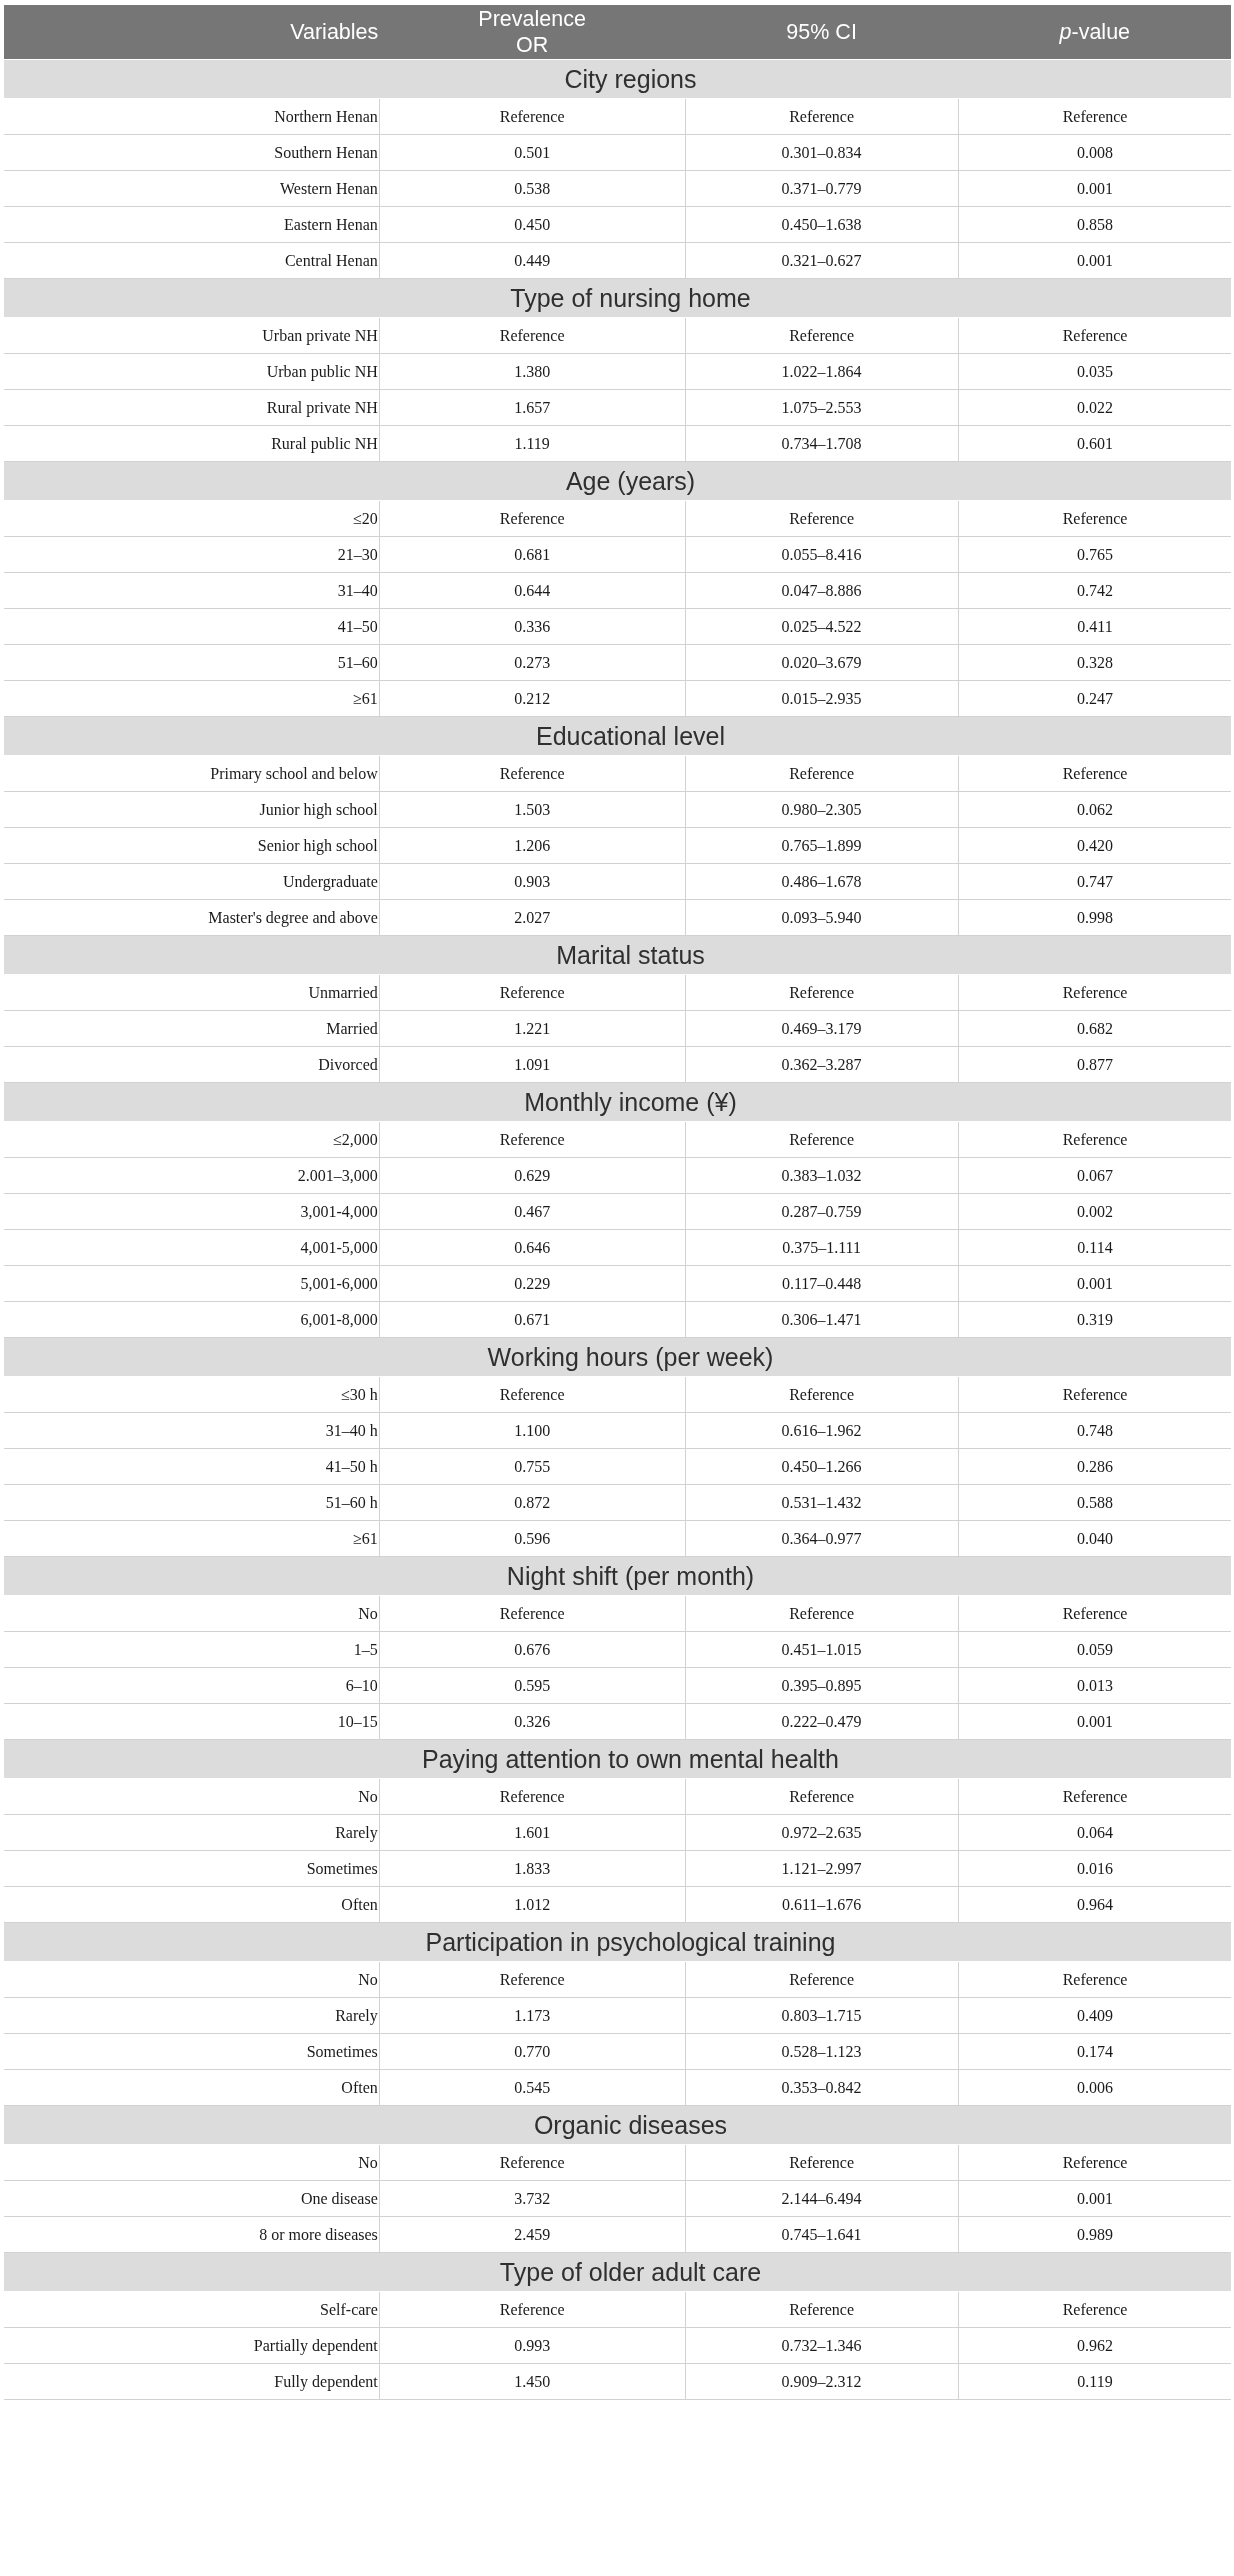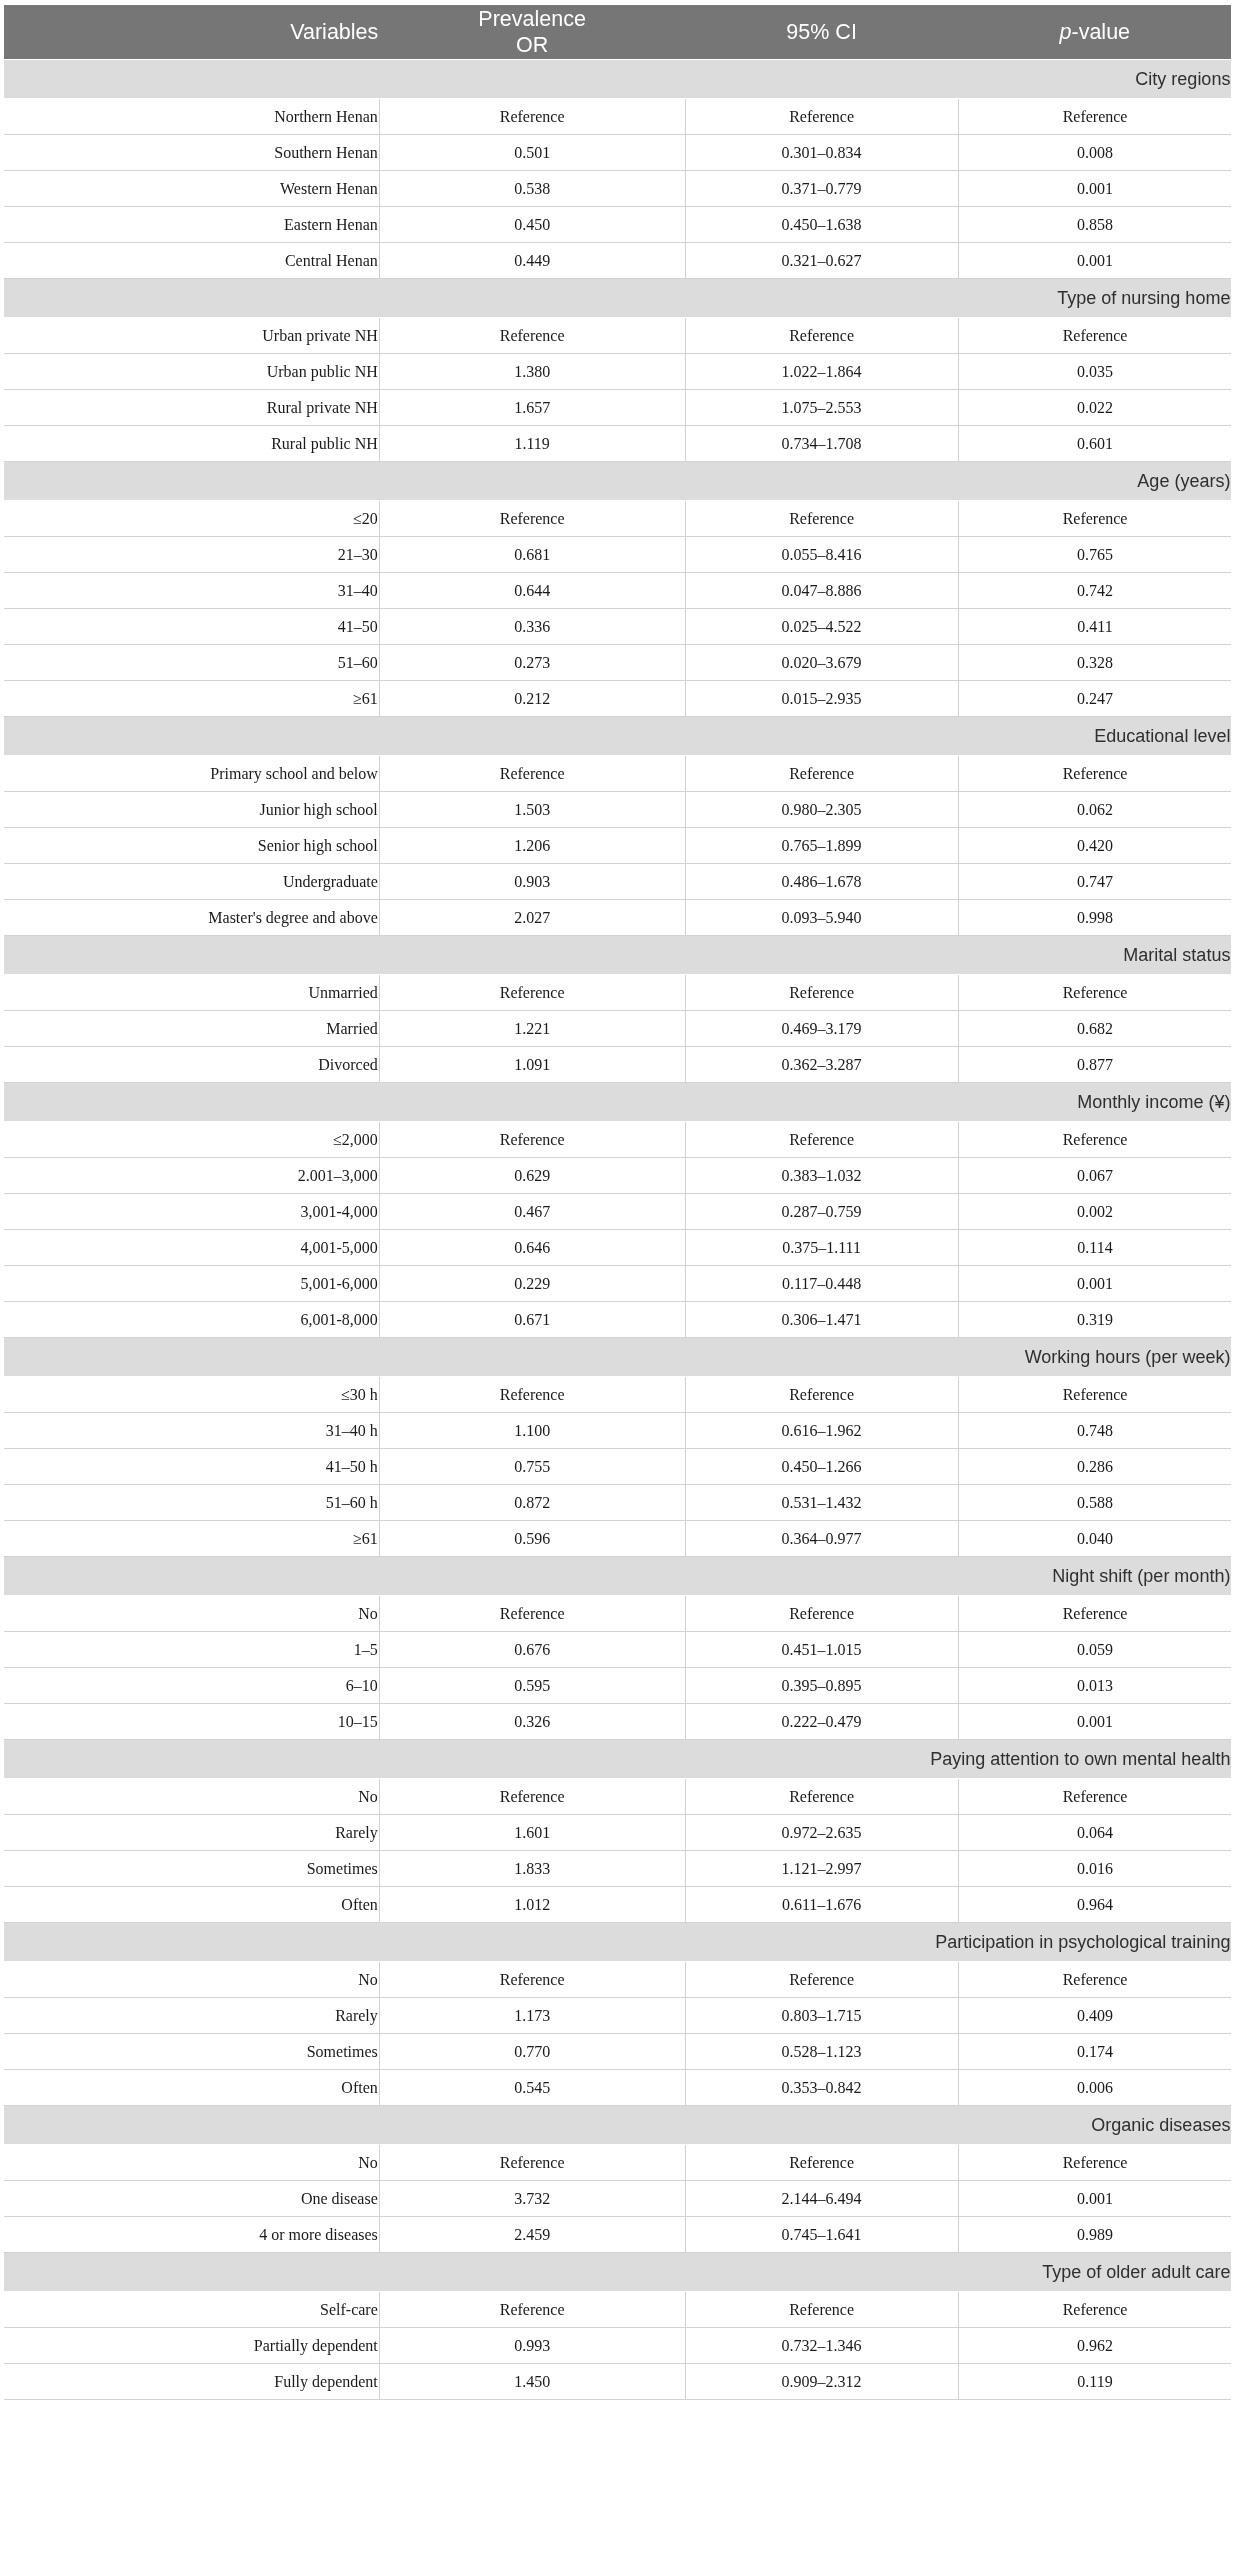--- a/index.html
+++ b/index.html
@@ -23,23 +23,23 @@
     line-height:1.22;
     height:55px;
     vertical-align:middle;
   }
   th.th-var{text-align:right;padding-left:26px;}
   th.th-center{text-align:center;}
   .italic{font-style:italic;}
   .section-row td{
     background:var(--section-bg);
     color:var(--section-text);
-    font-size:18px;
+    font-size:25px;
     height:39px;
-    text-align:right;
+    text-align:center;
     padding-left:27px;
     border-top:1.8px solid #ffffff;
     border-bottom:1.8px solid #ffffff;
     font-weight:400;
   }
   .data-row td{
     font-family:"Liberation Serif","DejaVu Serif",serif;
     color:var(--body-text);
     font-size:16px;
     height:36px;
@@ -394,21 +394,21 @@
           <td class="td-center">Reference</td>
           <td class="td-center">Reference</td>
         </tr>
         <tr class="data-row">
           <td class="td-label">One disease</td>
           <td class="td-center">3.732</td>
           <td class="td-center">2.144–6.494</td>
           <td class="td-center">0.001</td>
         </tr>
         <tr class="data-row">
-          <td class="td-label">4 or more diseases</td>
+          <td class="td-label">8 or more diseases</td>
           <td class="td-center">2.459</td>
           <td class="td-center">0.745–1.641</td>
           <td class="td-center">0.989</td>
         </tr>
         <tr class="section-row">
           <td colspan="4">Type of older adult care</td>
         </tr>
         <tr class="data-row">
           <td class="td-label">Self-care</td>
           <td class="td-center">Reference</td>

